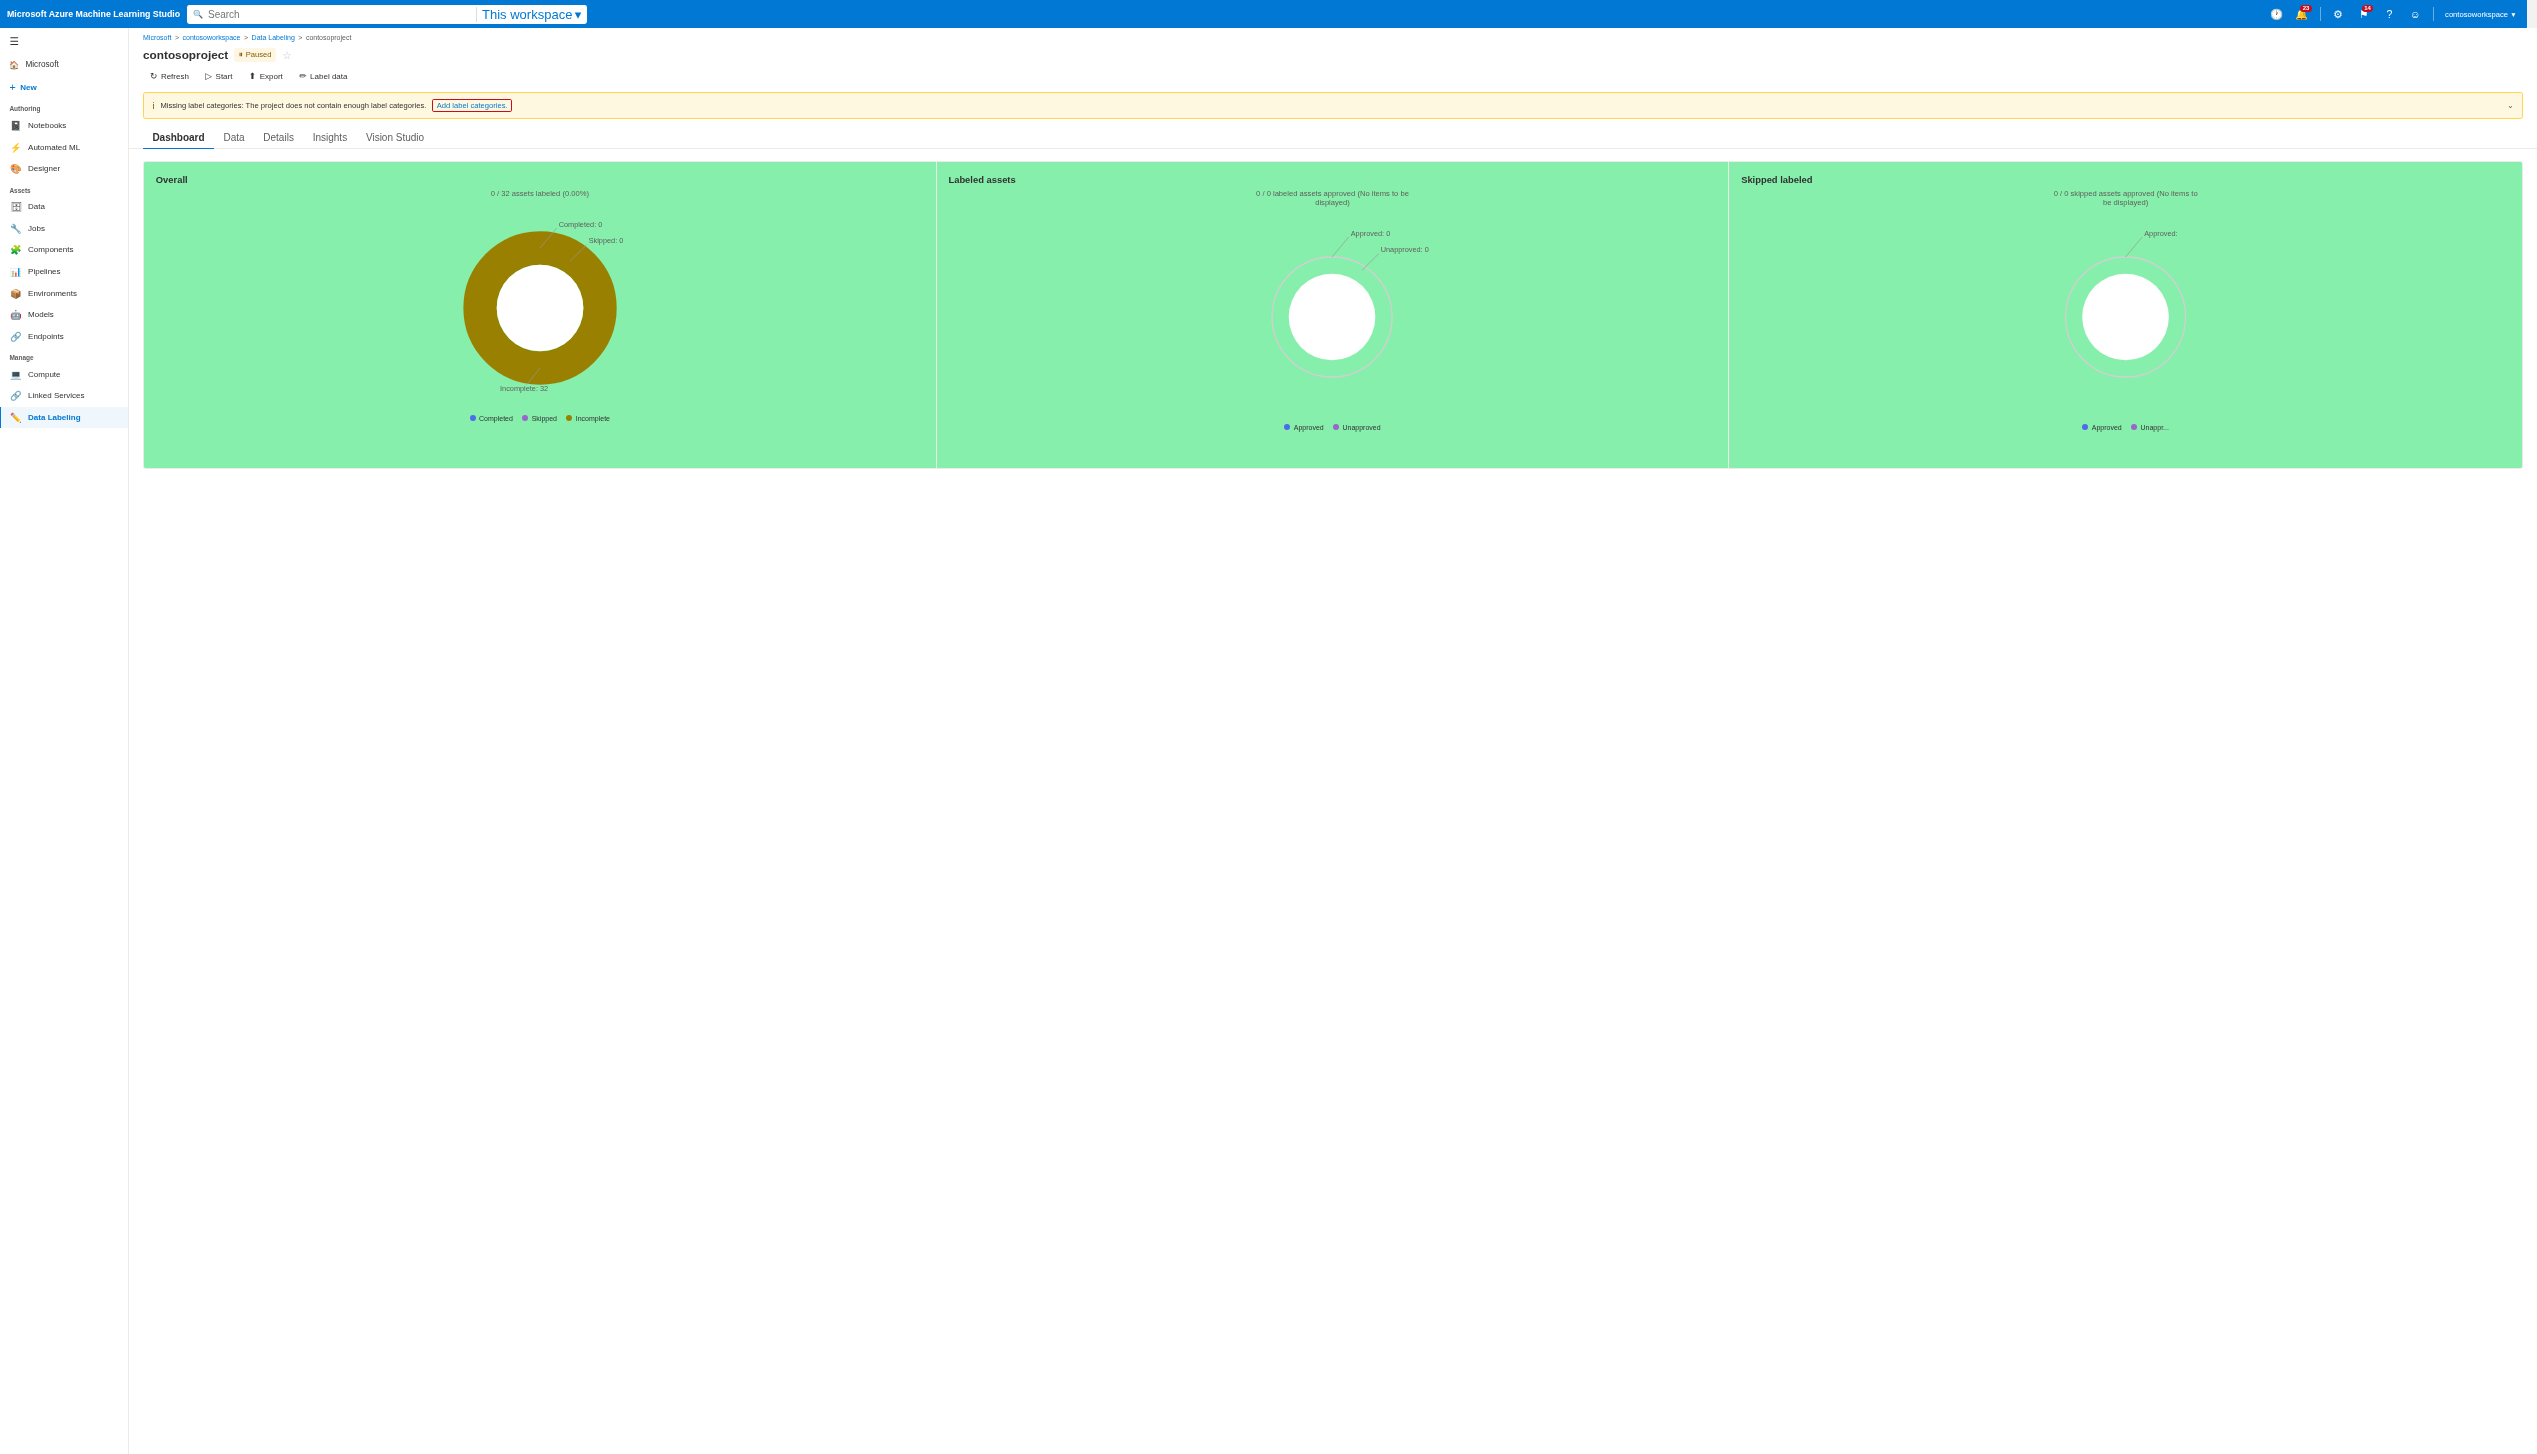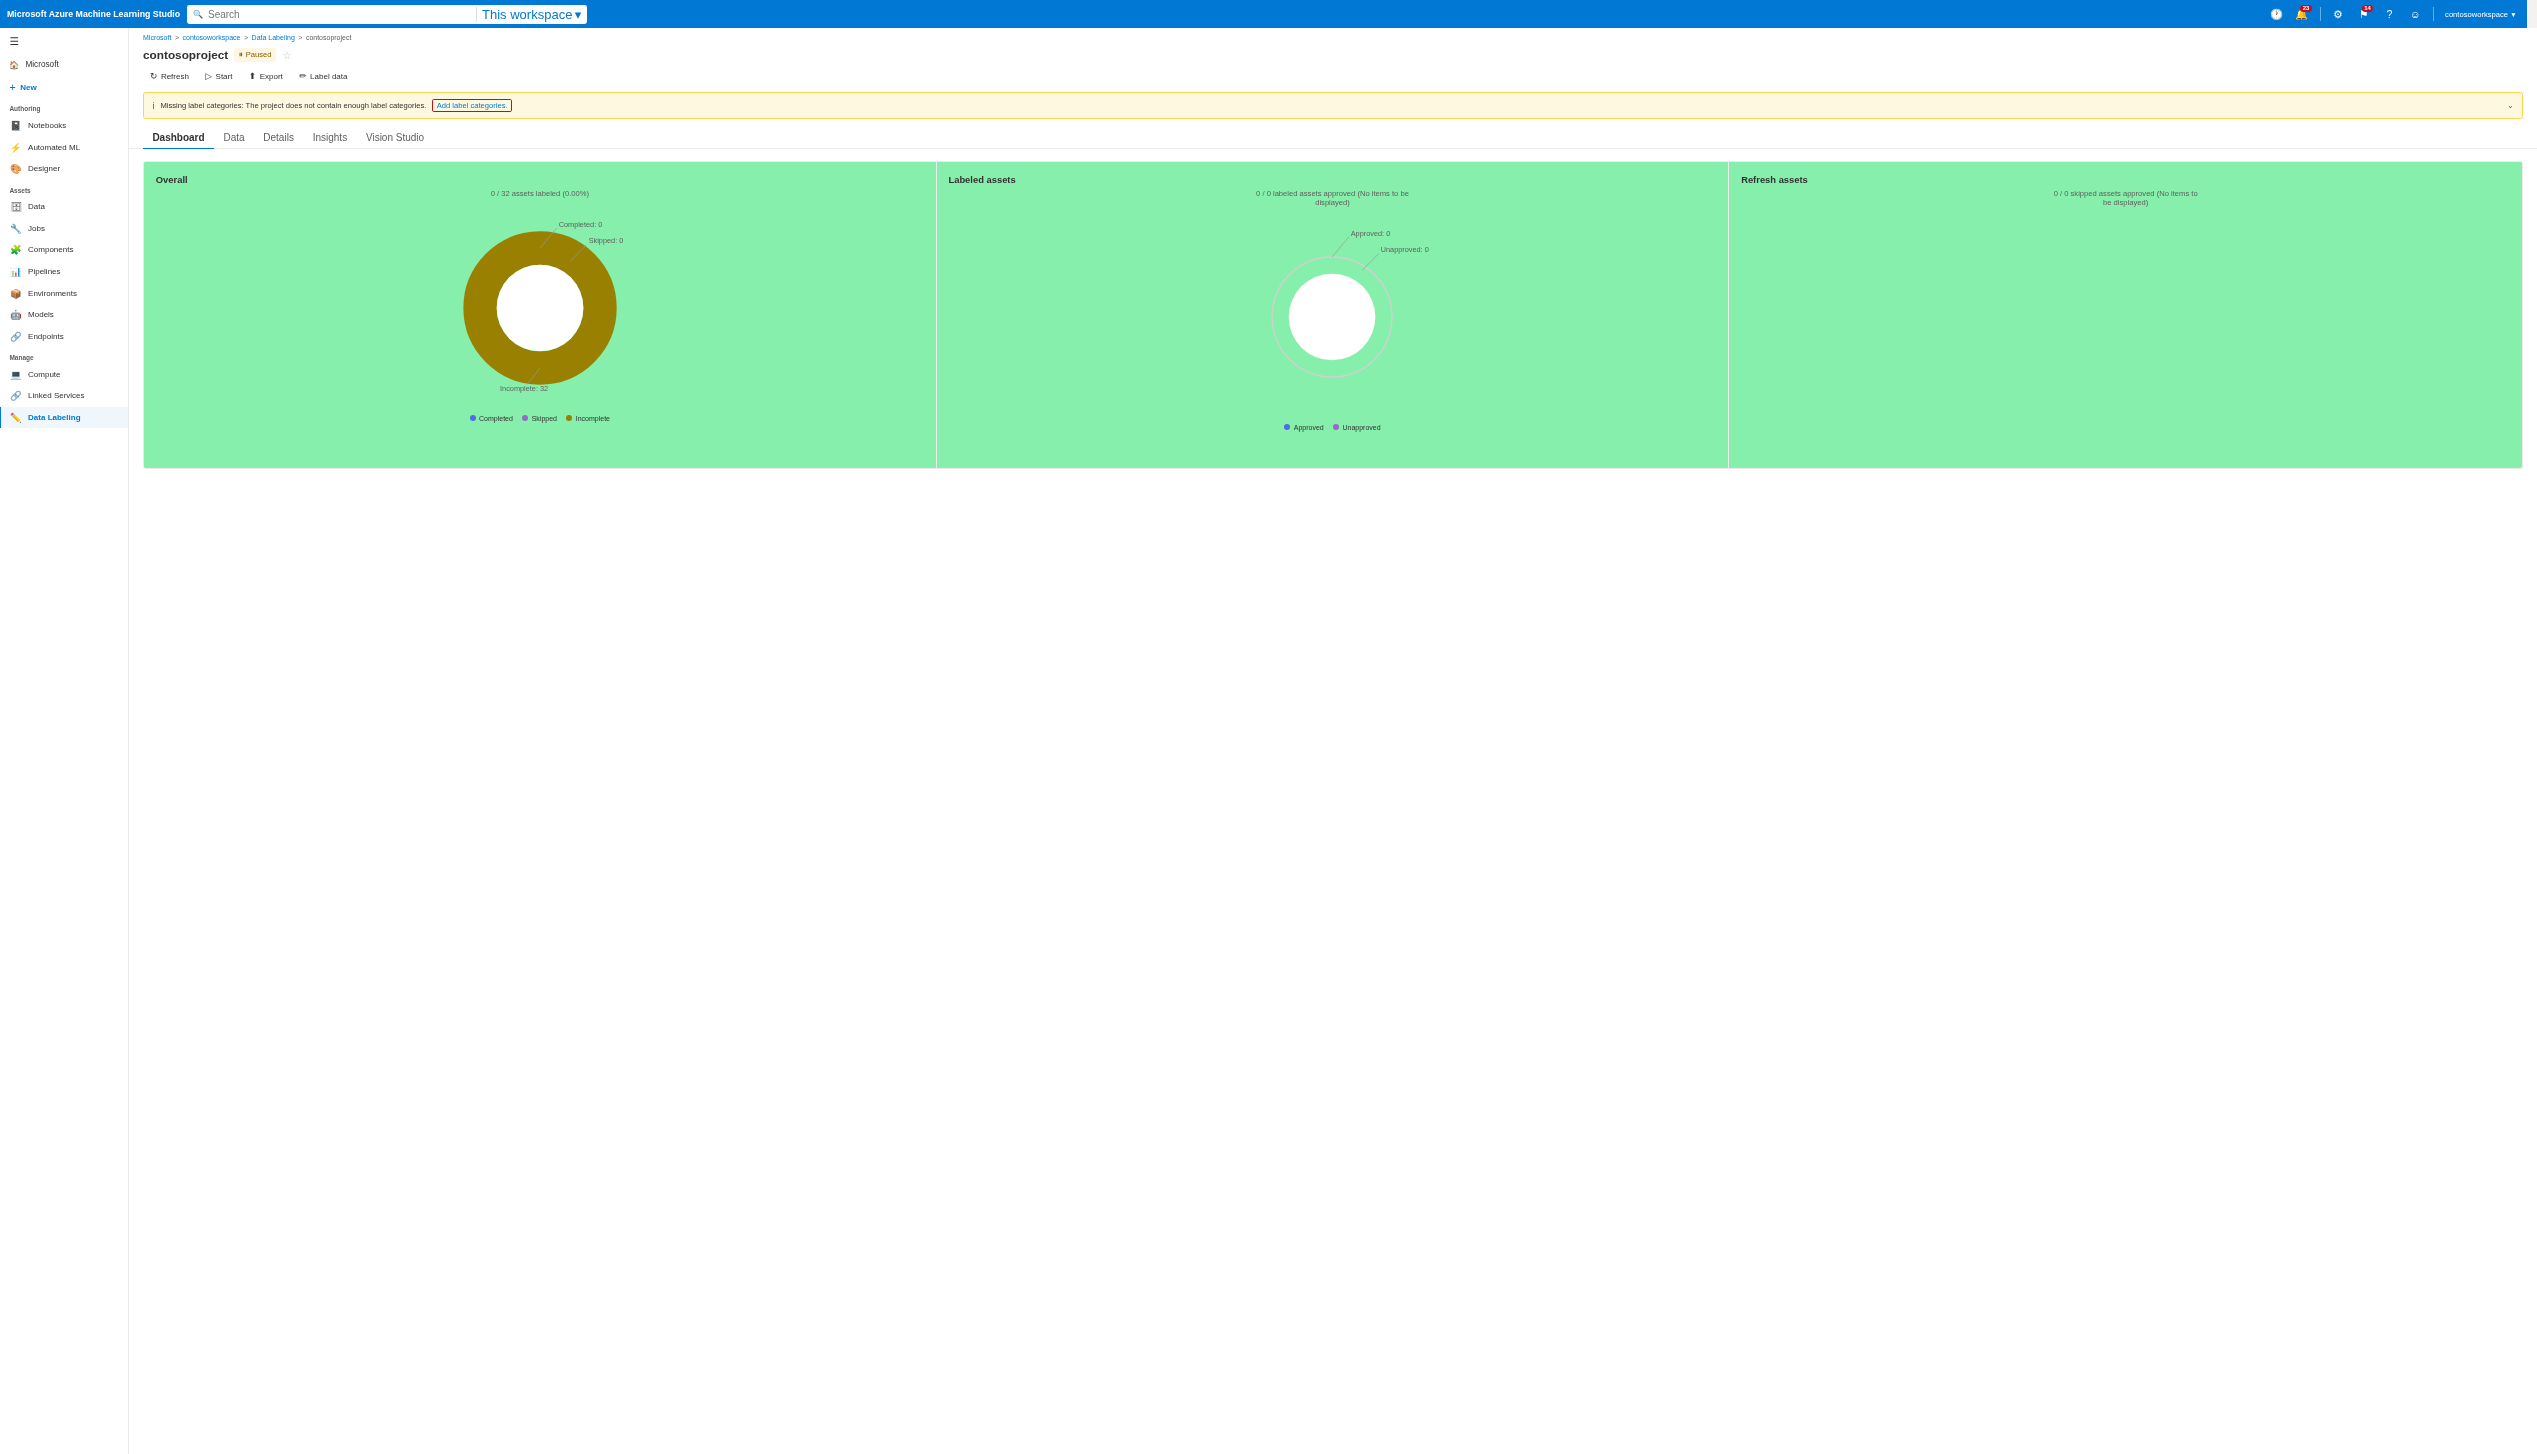--- a/index.html
+++ b/index.html
@@ -611,22 +611,45 @@
               </div>
               <div class="legend-item">
                 <div class="legend-dot" style="background:#9966cc;"></div>
                 <span>Unapproved</span>
               </div>
             </div>
           </div>
         </div>
 
         <div class="dashboard-card partial">
-          <div class="card-title">Refresh assets</div>
+          <div class="card-title">Skipped labeled</div>
           <div class="card-subtitle" style="max-width:153px; margin:4.7px auto 9.4px;">0 / 0 skipped assets approved (No items to be displayed)</div>
 
+          <div class="donut-container">
+            <div style="width:100%; position:relative; height:200px;">
+              <svg class="donut-svg" width="100%" height="200" viewBox="0 0 300 300" style="font-size:14px">
+
+                <circle cx="150" cy="150" r="90" fill="none" stroke="#d2d0ce" stroke-width="2"></circle>
+                <circle cx="150" cy="150" r="65" fill="white"></circle>
+
+                <line x1="150" y1="60" x2="175" y2="30" stroke="#999" stroke-width="1"></line>
+                <text x="178" y="28" class="label-line">Approved:</text>
+              </svg>
+            </div>
+
+            <div class="chart-legend">
+              <div class="legend-item">
+                <div class="legend-dot" style="background:#4f6bed;"></div>
+                <span>Approved</span>
+              </div>
+              <div class="legend-item">
+                <div class="legend-dot" style="background:#9966cc;"></div>
+                <span>Unappr...</span>
+              </div>
+            </div>
+          </div>
         </div>
 
       </div>
     </div>
   </div>
 </div>
 
 
 </body></html>

